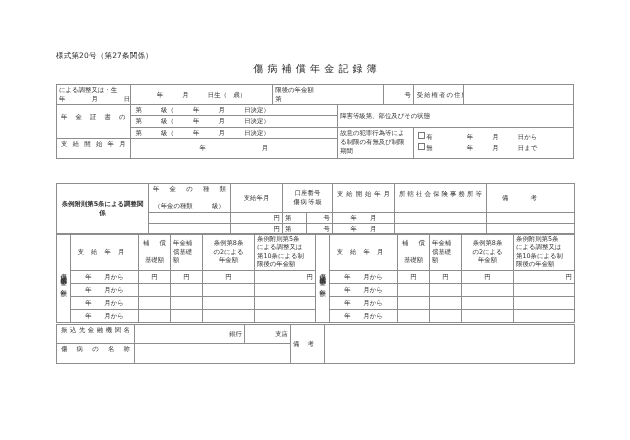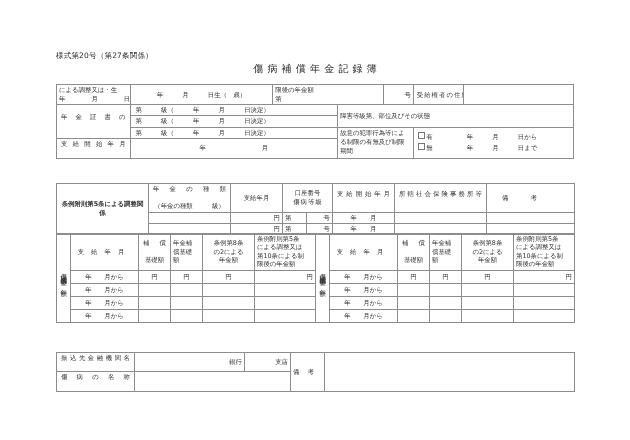--- a/index.html
+++ b/index.html
@@ -336,21 +336,21 @@
       <td class="r"></td>
       <td class="c nw">年　　月から</td>
       <td class="c"></td>
       <td class="c"></td>
       <td class="c"></td>
       <td class="r"></td>
     </tr>
   </tbody>
     </table>
 
-  <table class="frm" style="left:56px; top:352px; width:518px;border-radius:7px;">
+  <table class="frm" style="left:56px; top:324px; width:518px;border-radius:7px;">
     <colgroup>
       <col style="width:78px">
         <col style="width:66px">
         <col style="width:44px">
       <col style="width:46px">
         <col style="width:34px">
         <col style="width:250px">
     </colgroup>
 
     <tbody>

